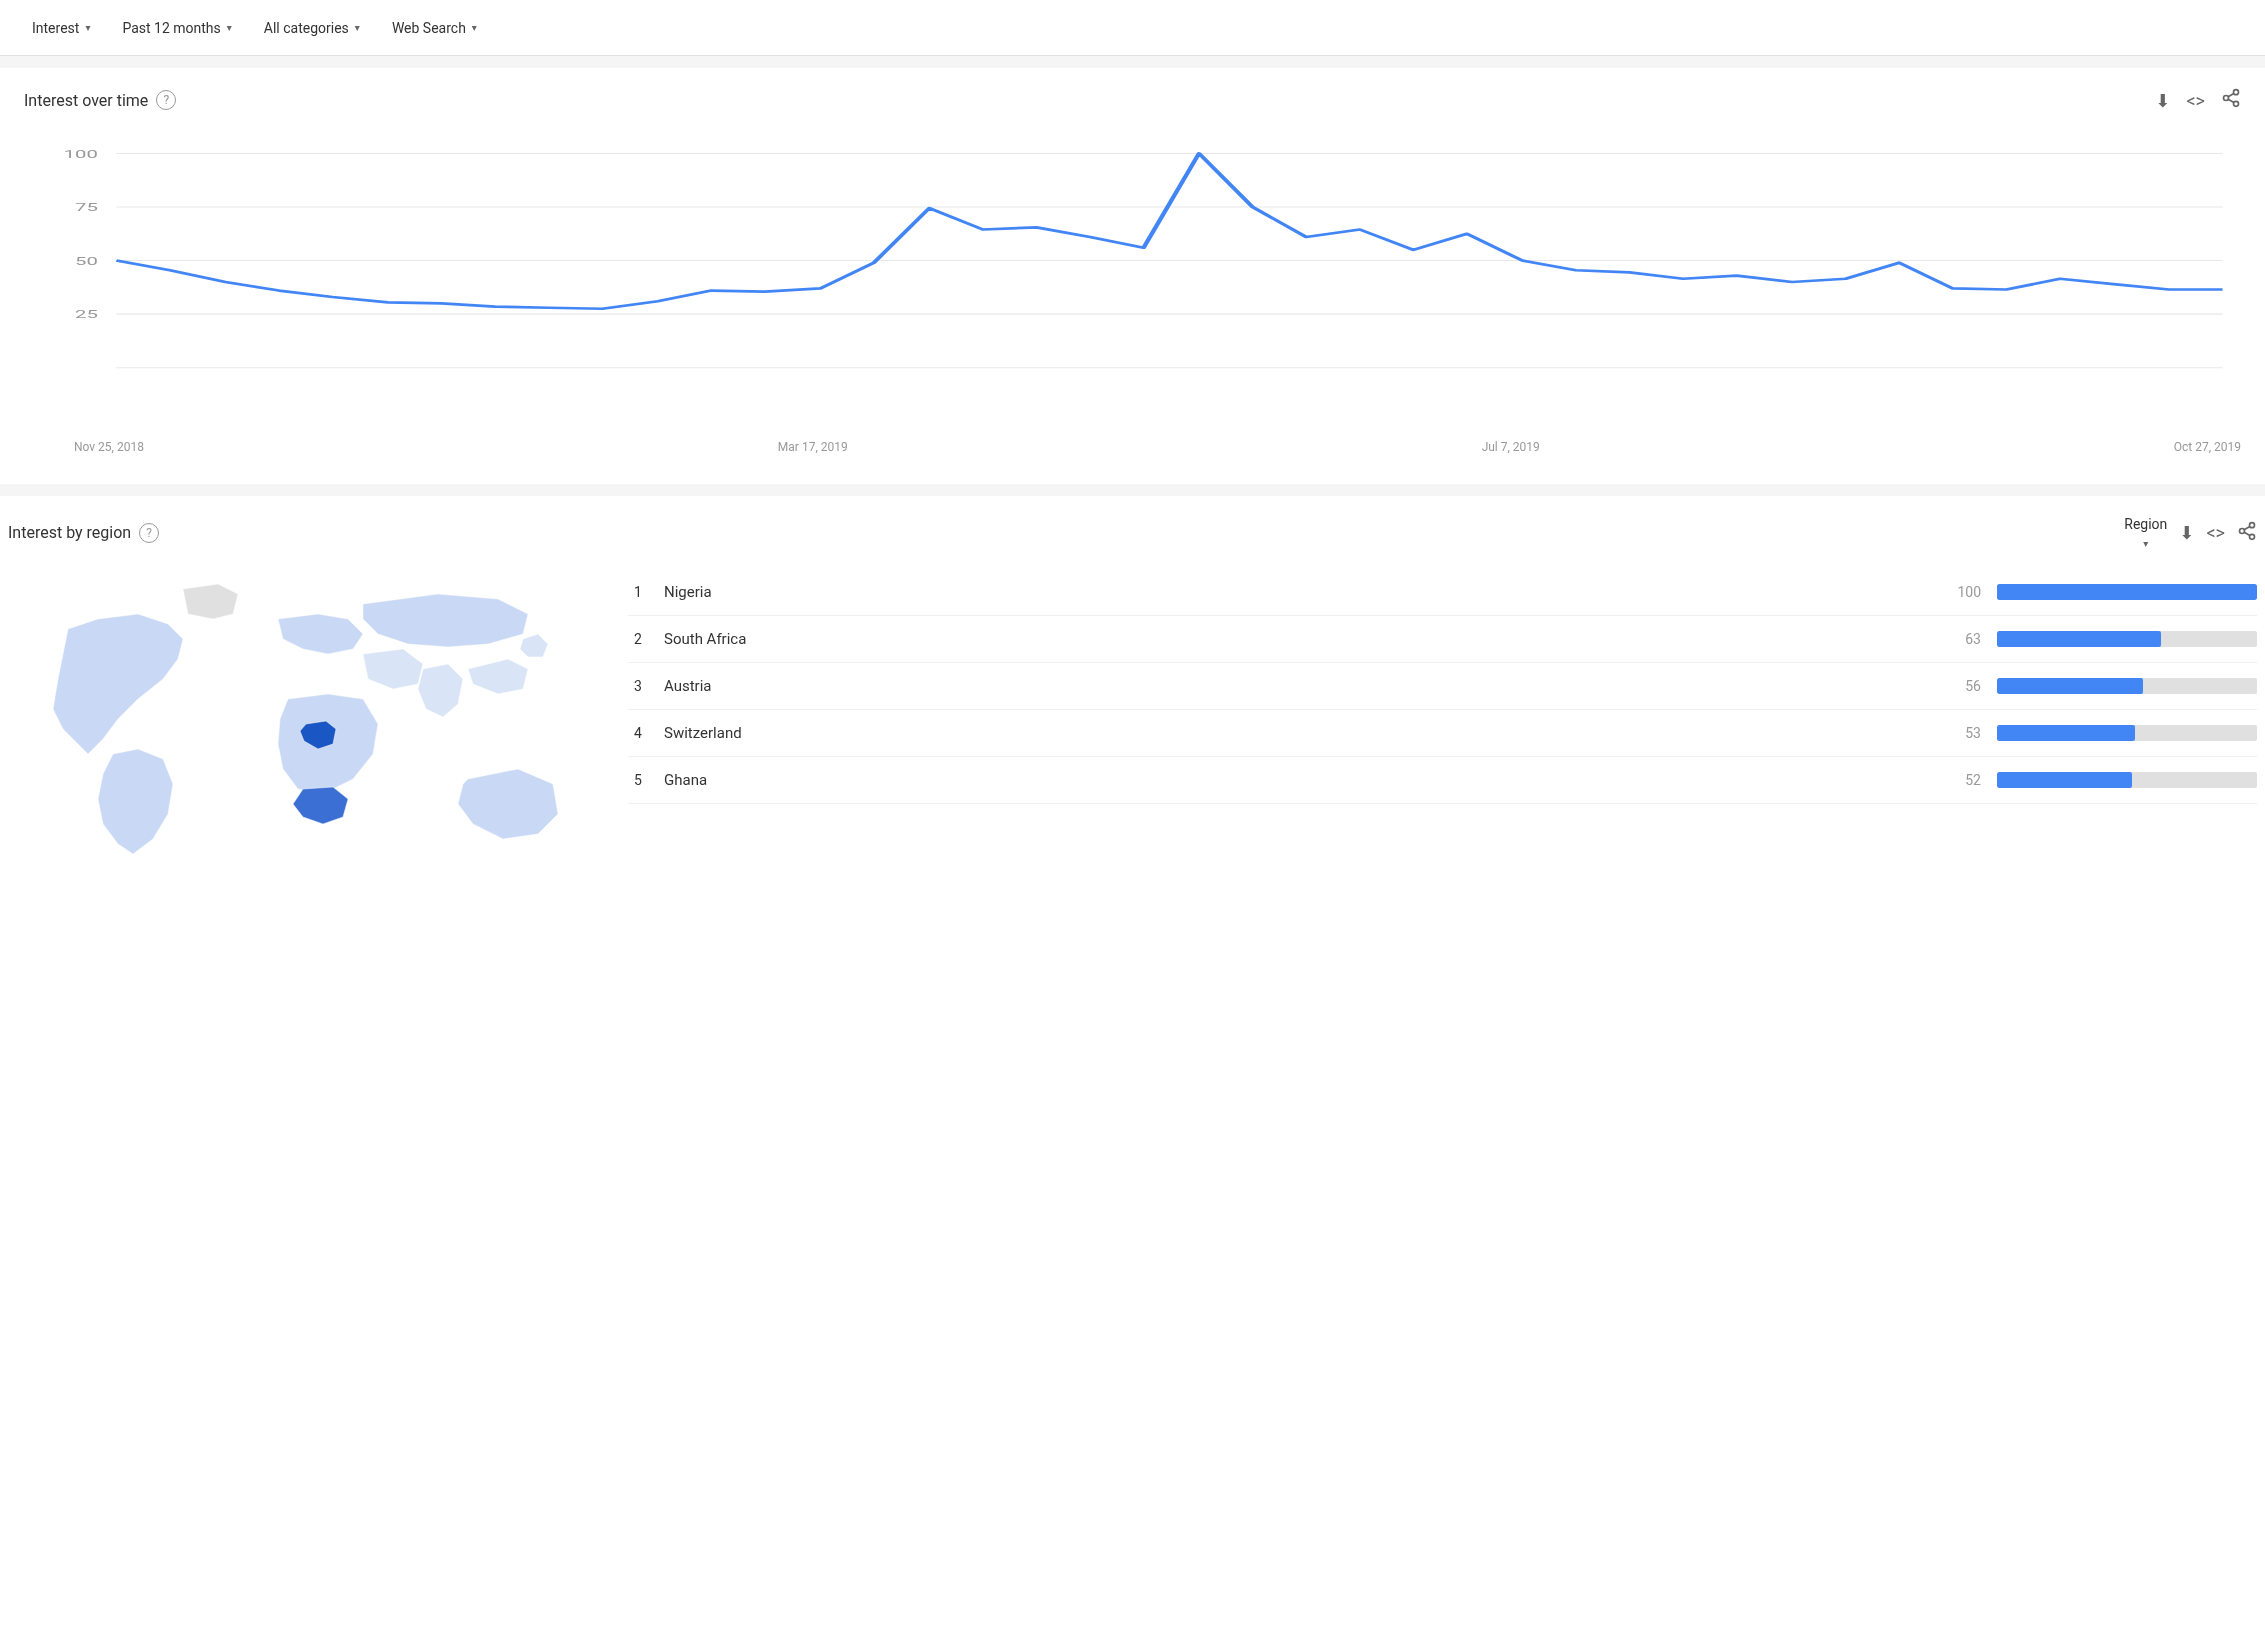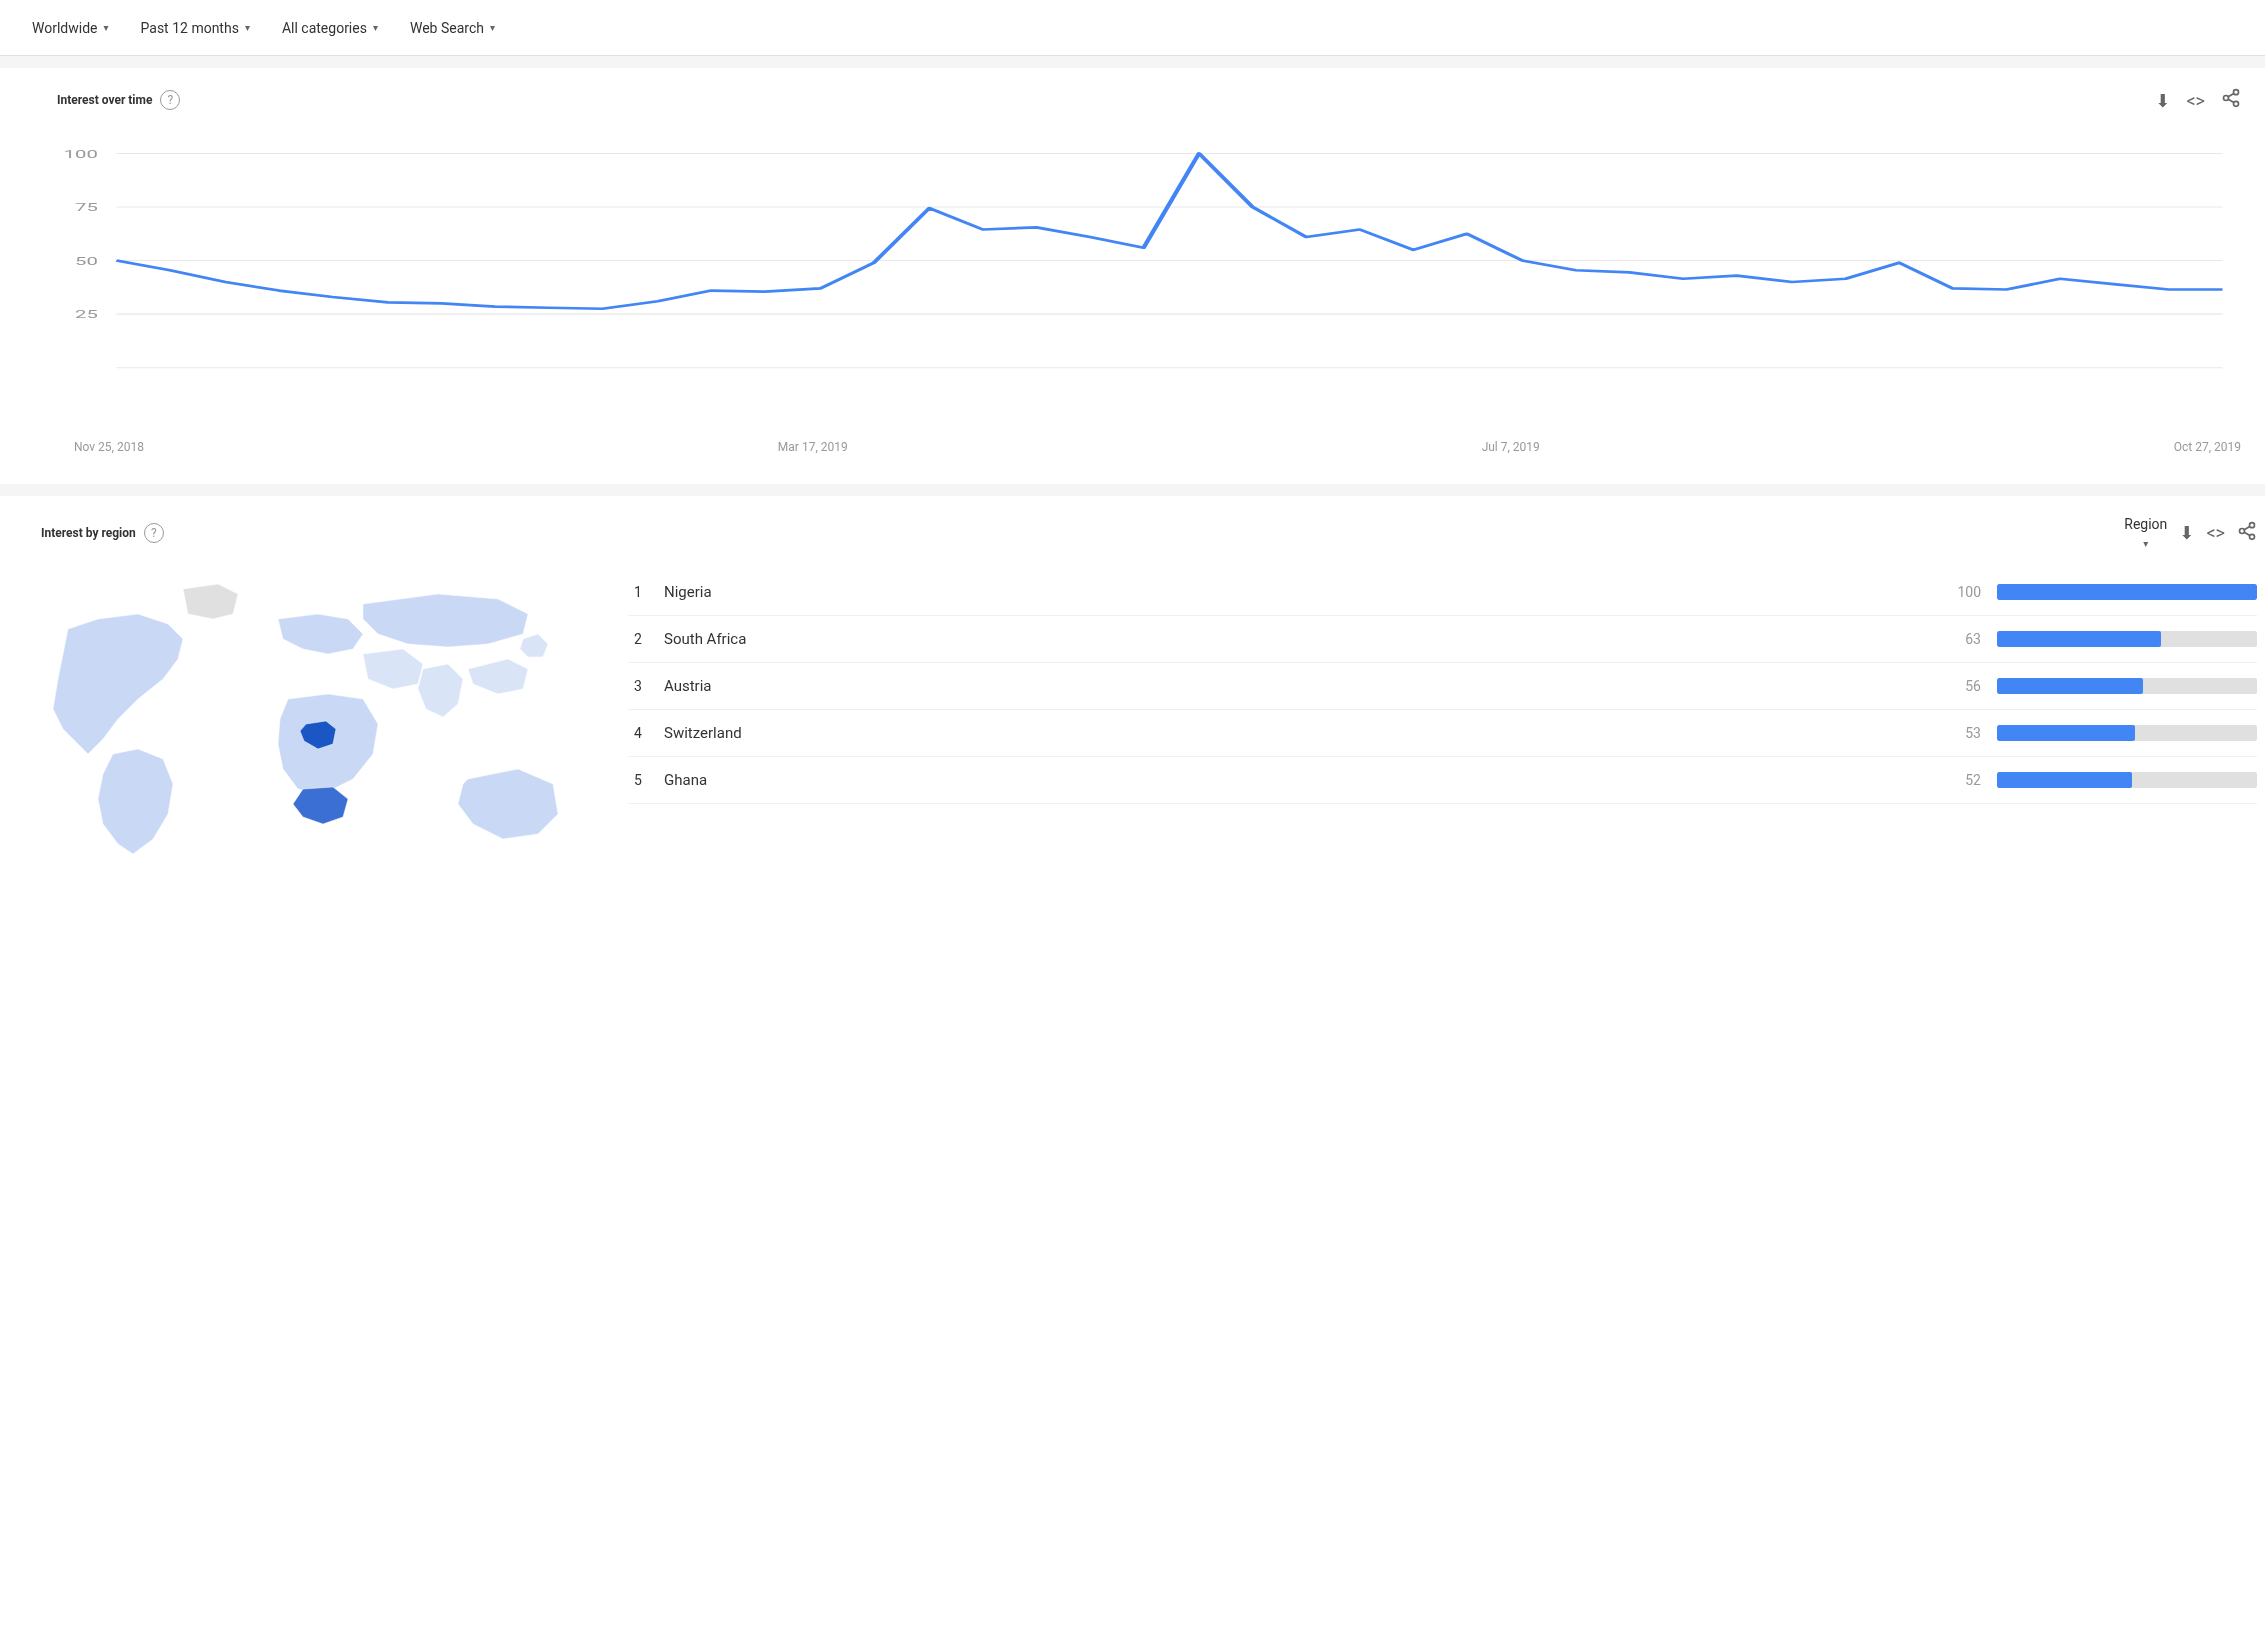--- a/index.html
+++ b/index.html
@@ -43,24 +43,23 @@
       align-items: center;
       justify-content: space-between;
       margin-bottom: 20px;
     }
     .section-title-group {
       display: flex;
       align-items: center;
       gap: 8px;
     }
     .section-title {
-      font-size: 12px;
-      font-weight: 700;
-      color: #333;
-      margin-left: 33px;
+      font-size: 16px;
+      font-weight: 400;
+      color: #333;
     }
     .help-icon {
       width: 20px;
       height: 20px;
       border-radius: 50%;
       border: 1.5px solid #999;
       display: flex;
       align-items: center;
       justify-content: center;
       font-size: 12px;
@@ -168,21 +167,21 @@
       font-size: 14px;
       color: #333;
       flex-direction: column;
     }
   </style>
 </head>
 <body>
 
 <div class="filter-bar">
   <div class="filter-dropdown">
-    <span>Worldwide</span>
+    <span>Interest</span>
     <span class="chevron-icon">▾</span>
   </div>
   <div class="filter-dropdown">
     <span>Past 12 months</span>
     <span class="chevron-icon">▾</span>
   </div>
   <div class="filter-dropdown">
     <span>All categories</span>
     <span class="chevron-icon">▾</span>
   </div>

